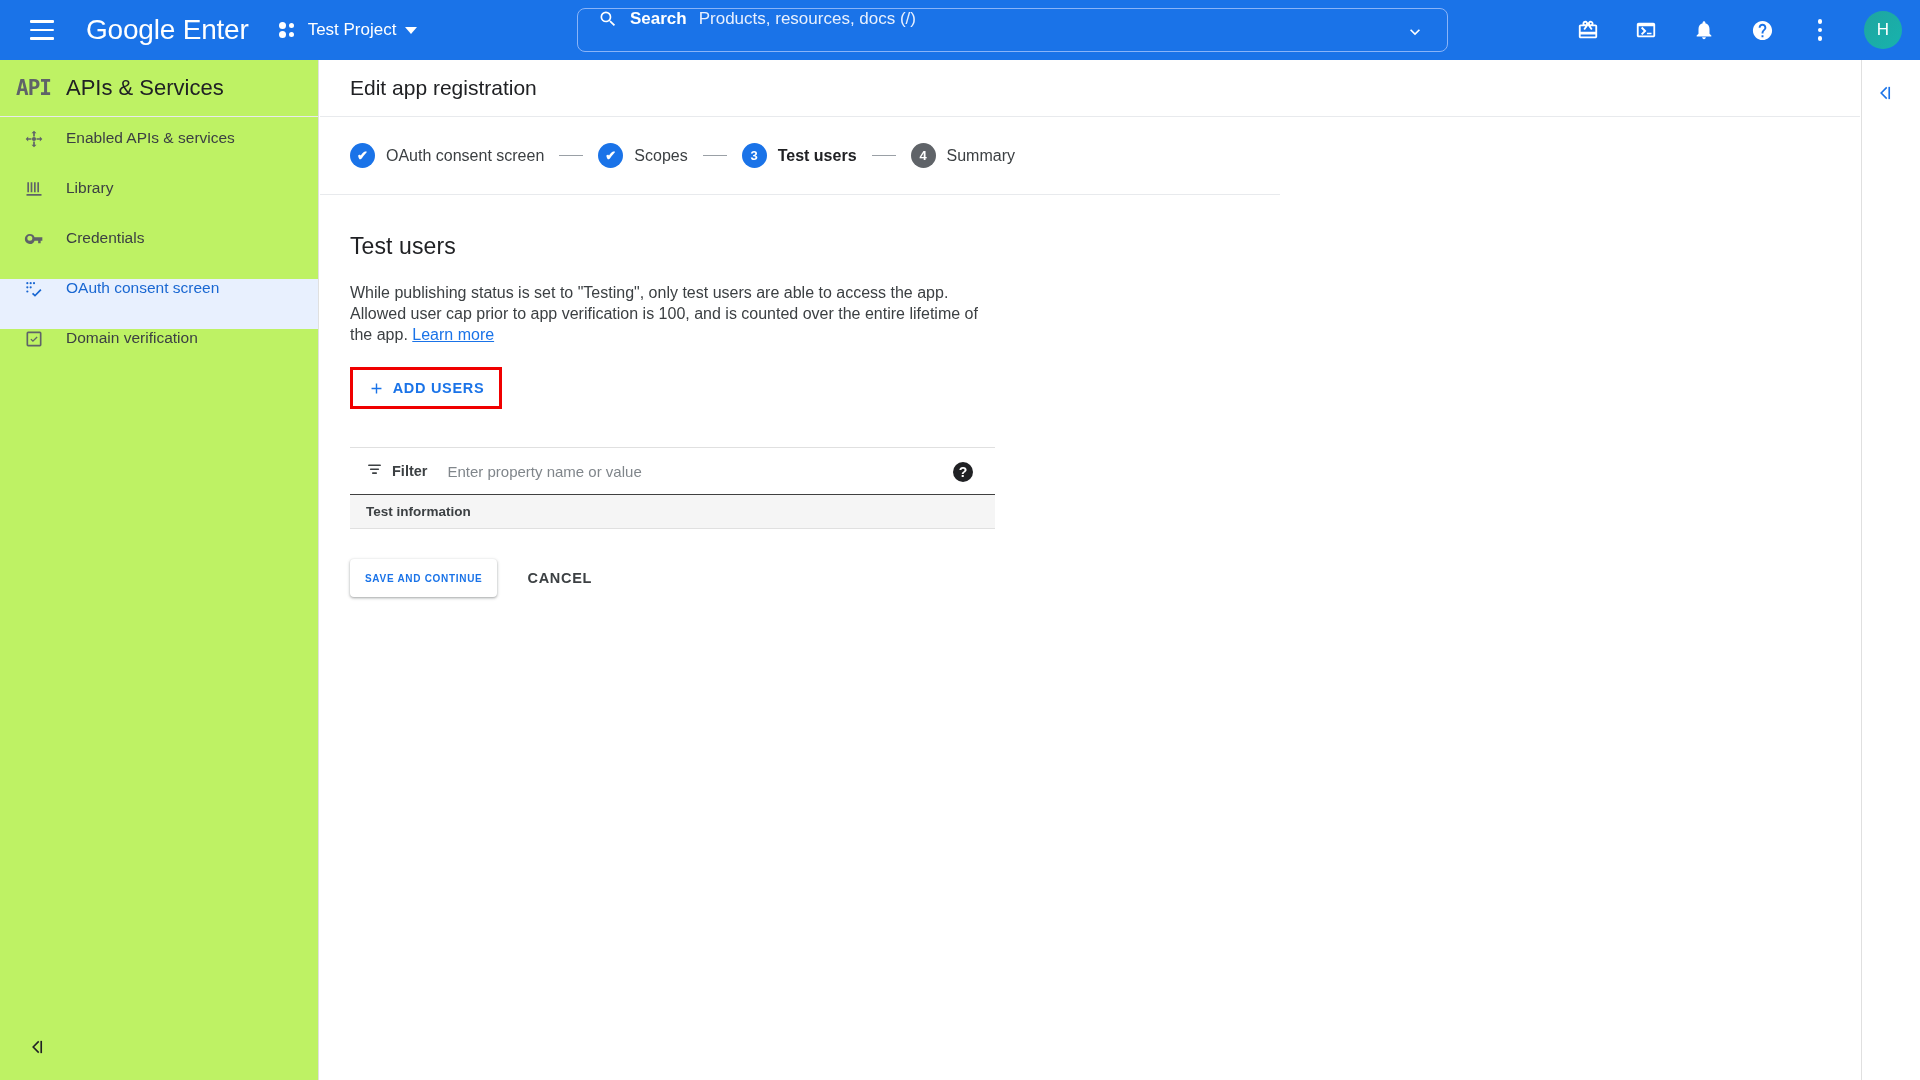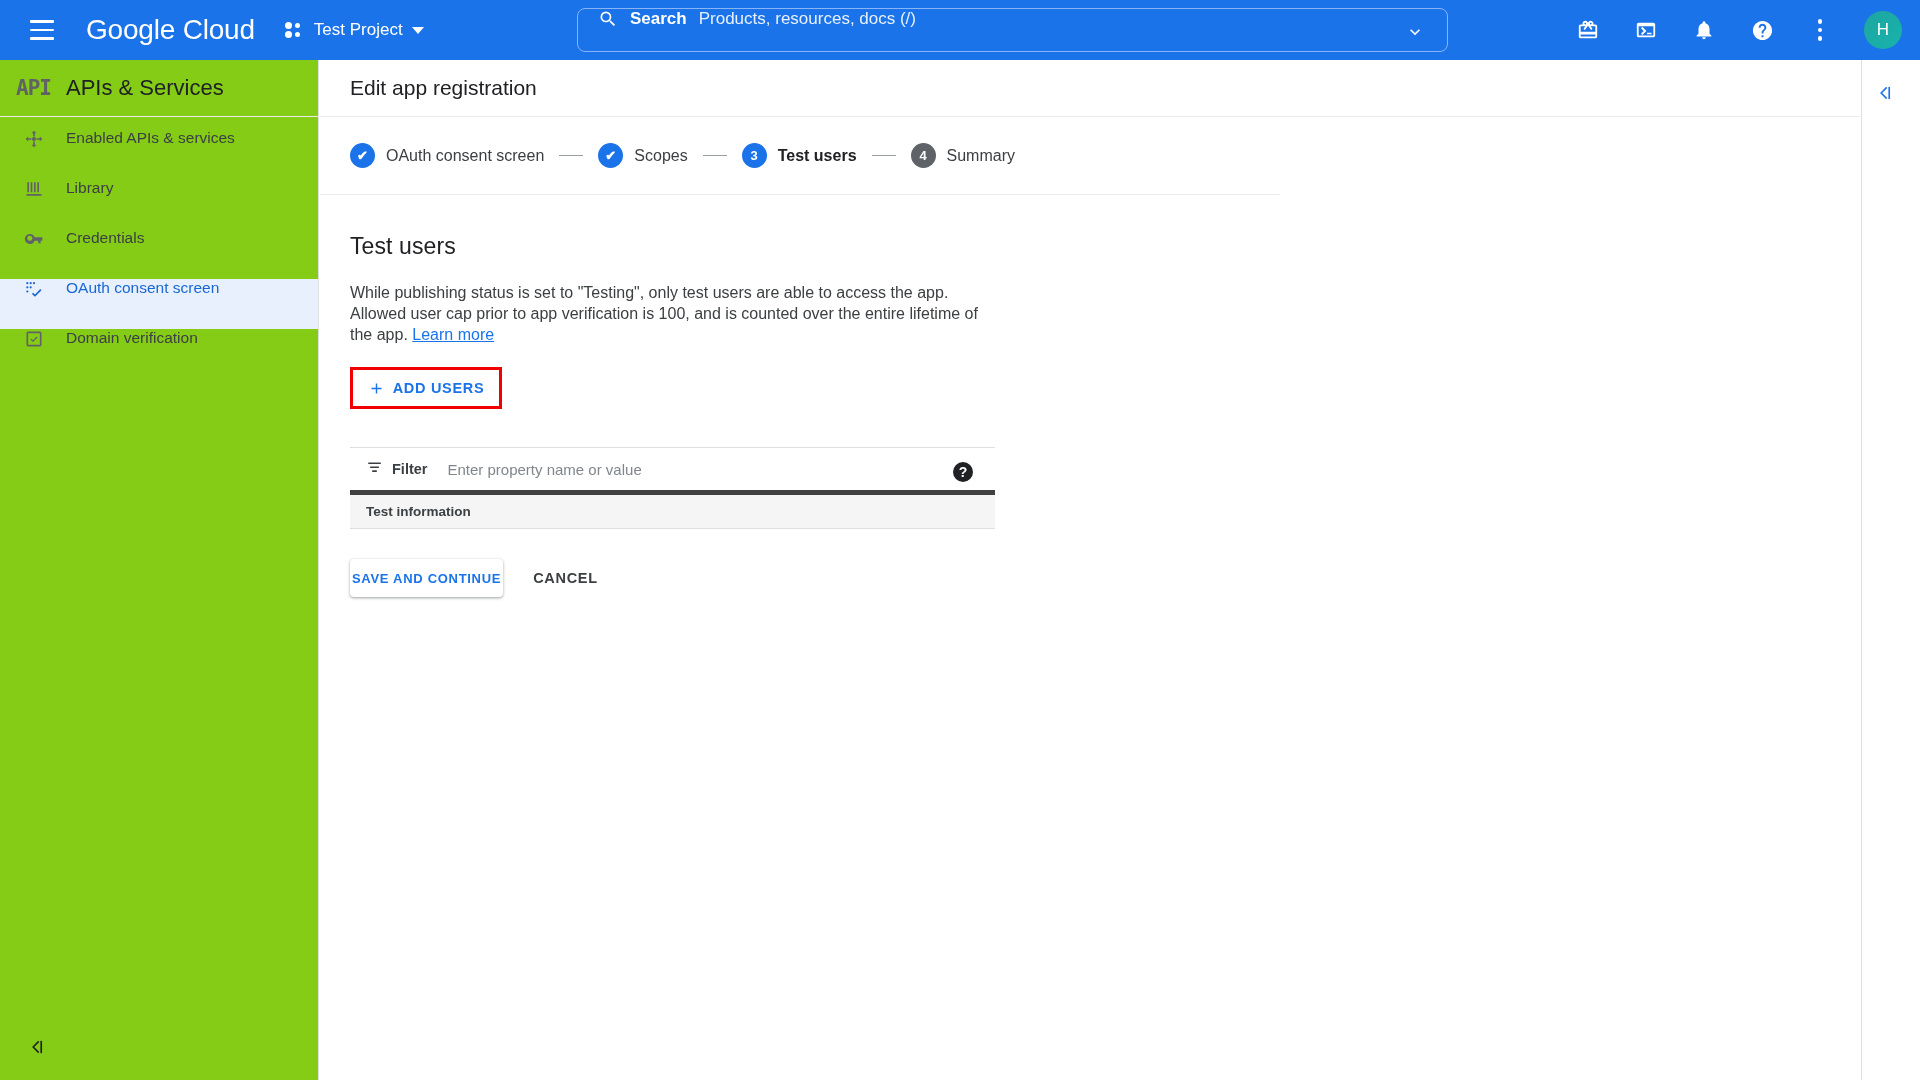--- a/index.html
+++ b/index.html
@@ -66,21 +66,21 @@
     color: #fff; font-size: 17px; display: flex; align-items: center;
     justify-content: center; cursor: pointer; margin-left: 4px;
   }
   .dots-vert { display: flex; flex-direction: column; gap: 4px; align-items: center; }
   .dots-vert i { width: 4.5px; height: 4.5px; background: #fff; border-radius: 50%; display: block; }
 
   
   .sidebar {
     position: absolute; left: 0; top: 60px;
     width: 319px; height: 1020px;
-    background: #84cc16; border-right: 1px solid #e0e0e0;
+    background: #bef264; border-right: 1px solid #e0e0e0;
   }
   .side-head {
     height: 57px; display: flex; align-items: center;
     border-bottom: 1px solid #e8eaed;
   }
   .api-logo {
     margin-left: 16px; width: 40px; font-size: 21px; font-weight: bold;
     color: #5f6368; letter-spacing: -1px; font-family: "DejaVu Sans Mono", monospace;
   }
   .side-title { font-size: 22px; color: #202124; margin-left: 10px; }
@@ -147,21 +147,21 @@
     background: #fff; border: none;
     display: flex; align-items: center; justify-content: center; gap: 8px;
     color: #1a73e8; font-size: 14.5px; font-weight: bold;
     letter-spacing: 0.7px; cursor: pointer;
     font-family: "Liberation Sans", sans-serif;
   }
 
   .table-block { margin-top: 38px; width: 645px; }
   .filterbar {
     height: 48px; display: flex; align-items: center;
-    border-top: 1px solid #e0e0e0; border-bottom: 5px solid #404040;
+    border-top: 1px solid #e0e0e0; border-bottom: 1px solid #404040;
     position: relative;
   }
   .filter-ico { margin-left: 16px; }
   .filter-lbl { font-size: 14.5px; color: #3c4043; font-weight: bold; margin-left: 9px; }
   .filter-ph { font-size: 15px; color: #80868b; margin-left: 20px; }
   .help-dot {
     position: absolute; right: 22px; top: 14px;
     width: 20px; height: 20px; border-radius: 50%; background: #202124;
     color: #fff; font-size: 14px; font-weight: bold;
     display: flex; align-items: center; justify-content: center; cursor: pointer;
@@ -172,24 +172,24 @@
   }
   .th { font-size: 13.5px; color: #3c4043; font-weight: bold; margin-left: 16px; }
   .norows {
     height: 40px; display: flex; align-items: center;
     border-bottom: 1px solid #e0e0e0;
   }
   .norows span { font-size: 15px; color: #5f6368; margin-left: 16px; }
 
   .actions { margin-top: 30px; display: flex; align-items: center; gap: 16px; }
   .btn-save {
-    height: 38px; padding: 0 2px; background: #fff;
+    height: 38px; padding: 0 15px; background: #fff;
     border: none; border-radius: 4px;
     box-shadow: 0 1px 2px rgba(60,64,67,.3), 0 1px 3px 1px rgba(60,64,67,.15);
-    color: #1a73e8; font-size: 13px; font-weight: bold; letter-spacing: .7px;
+    color: #1a73e8; font-size: 10px; font-weight: bold; letter-spacing: .7px;
     cursor: pointer; font-family: "Liberation Sans", sans-serif;
   }
   .btn-cancel {
     height: 38px; padding: 0 14px; background: transparent; border: none;
     color: #3c4043; font-size: 14.5px; font-weight: bold; letter-spacing: .7px;
     cursor: pointer; font-family: "Liberation Sans", sans-serif;
   }
 
   
   .rightstrip {
@@ -204,21 +204,21 @@
 
 <div class="topbar">
   <div class="hamburger">
     <span></span>
       <span></span>
       <span></span>
   </div>
 
   <div class="brand">
     <span style="font-weight:500">Google</span>
-    <span class="b-light">Cloud</span>
+    <span class="b-light">Enter</span>
   </div>
 
   <div class="project-chip">
     <span class="proj-dots">
       <i></i>
         <i></i>
         <i></i>
         <i></i>
     </span>
     <span>Test Project</span>

